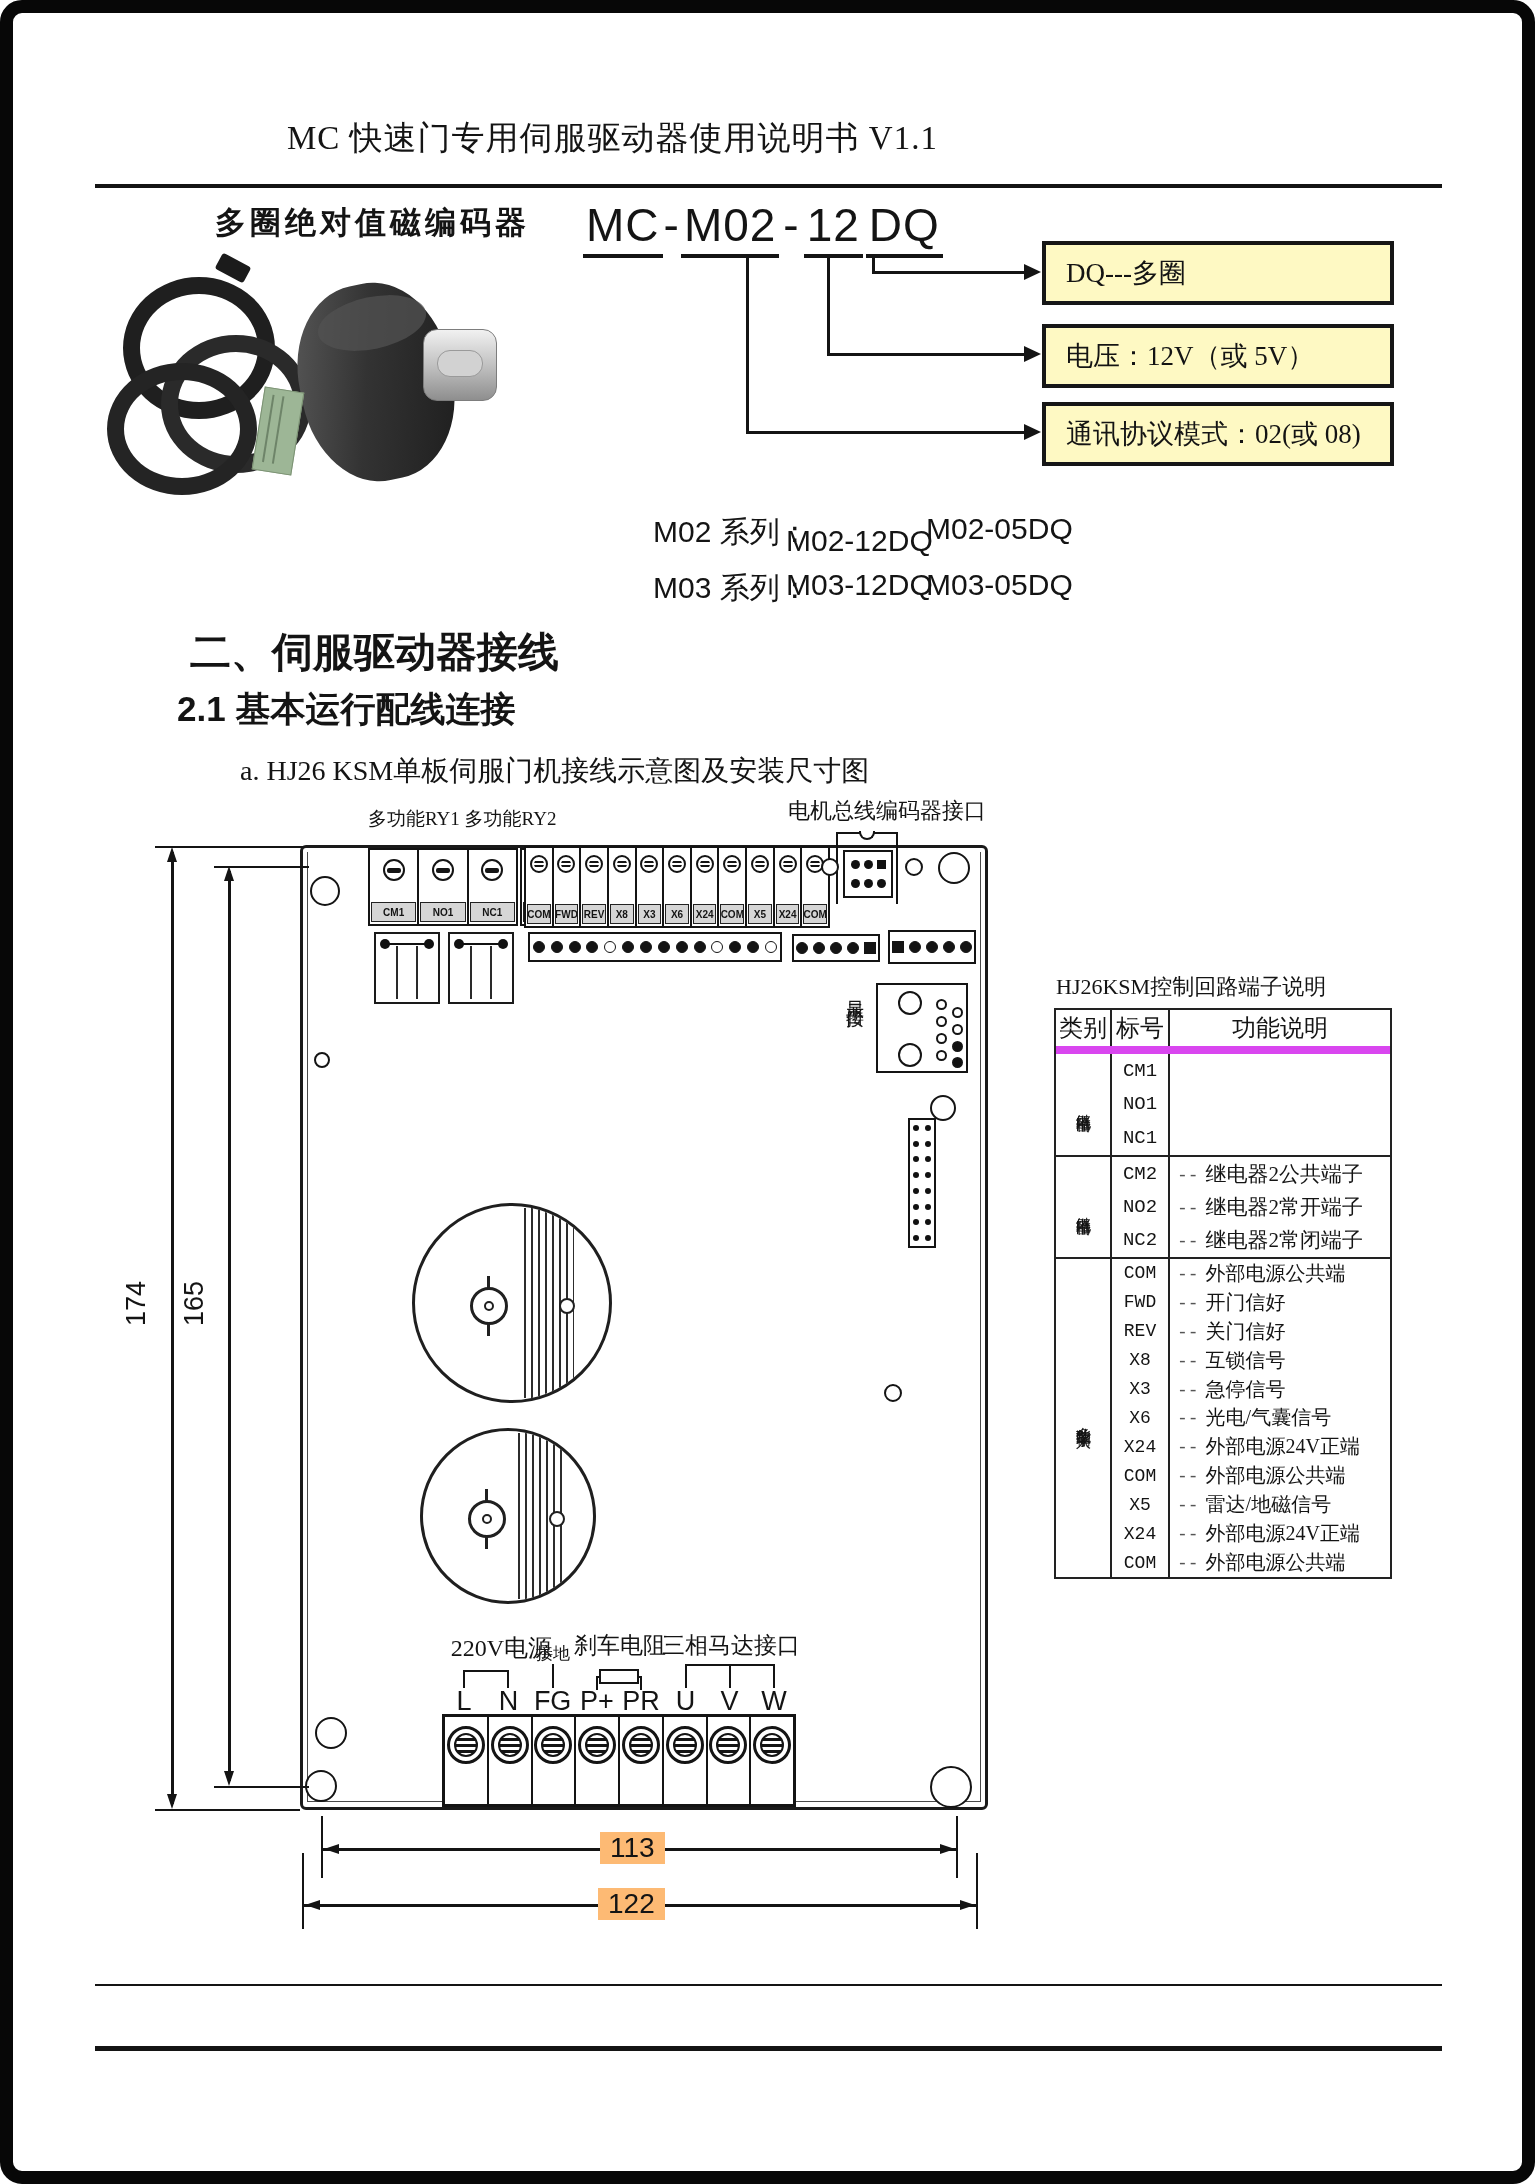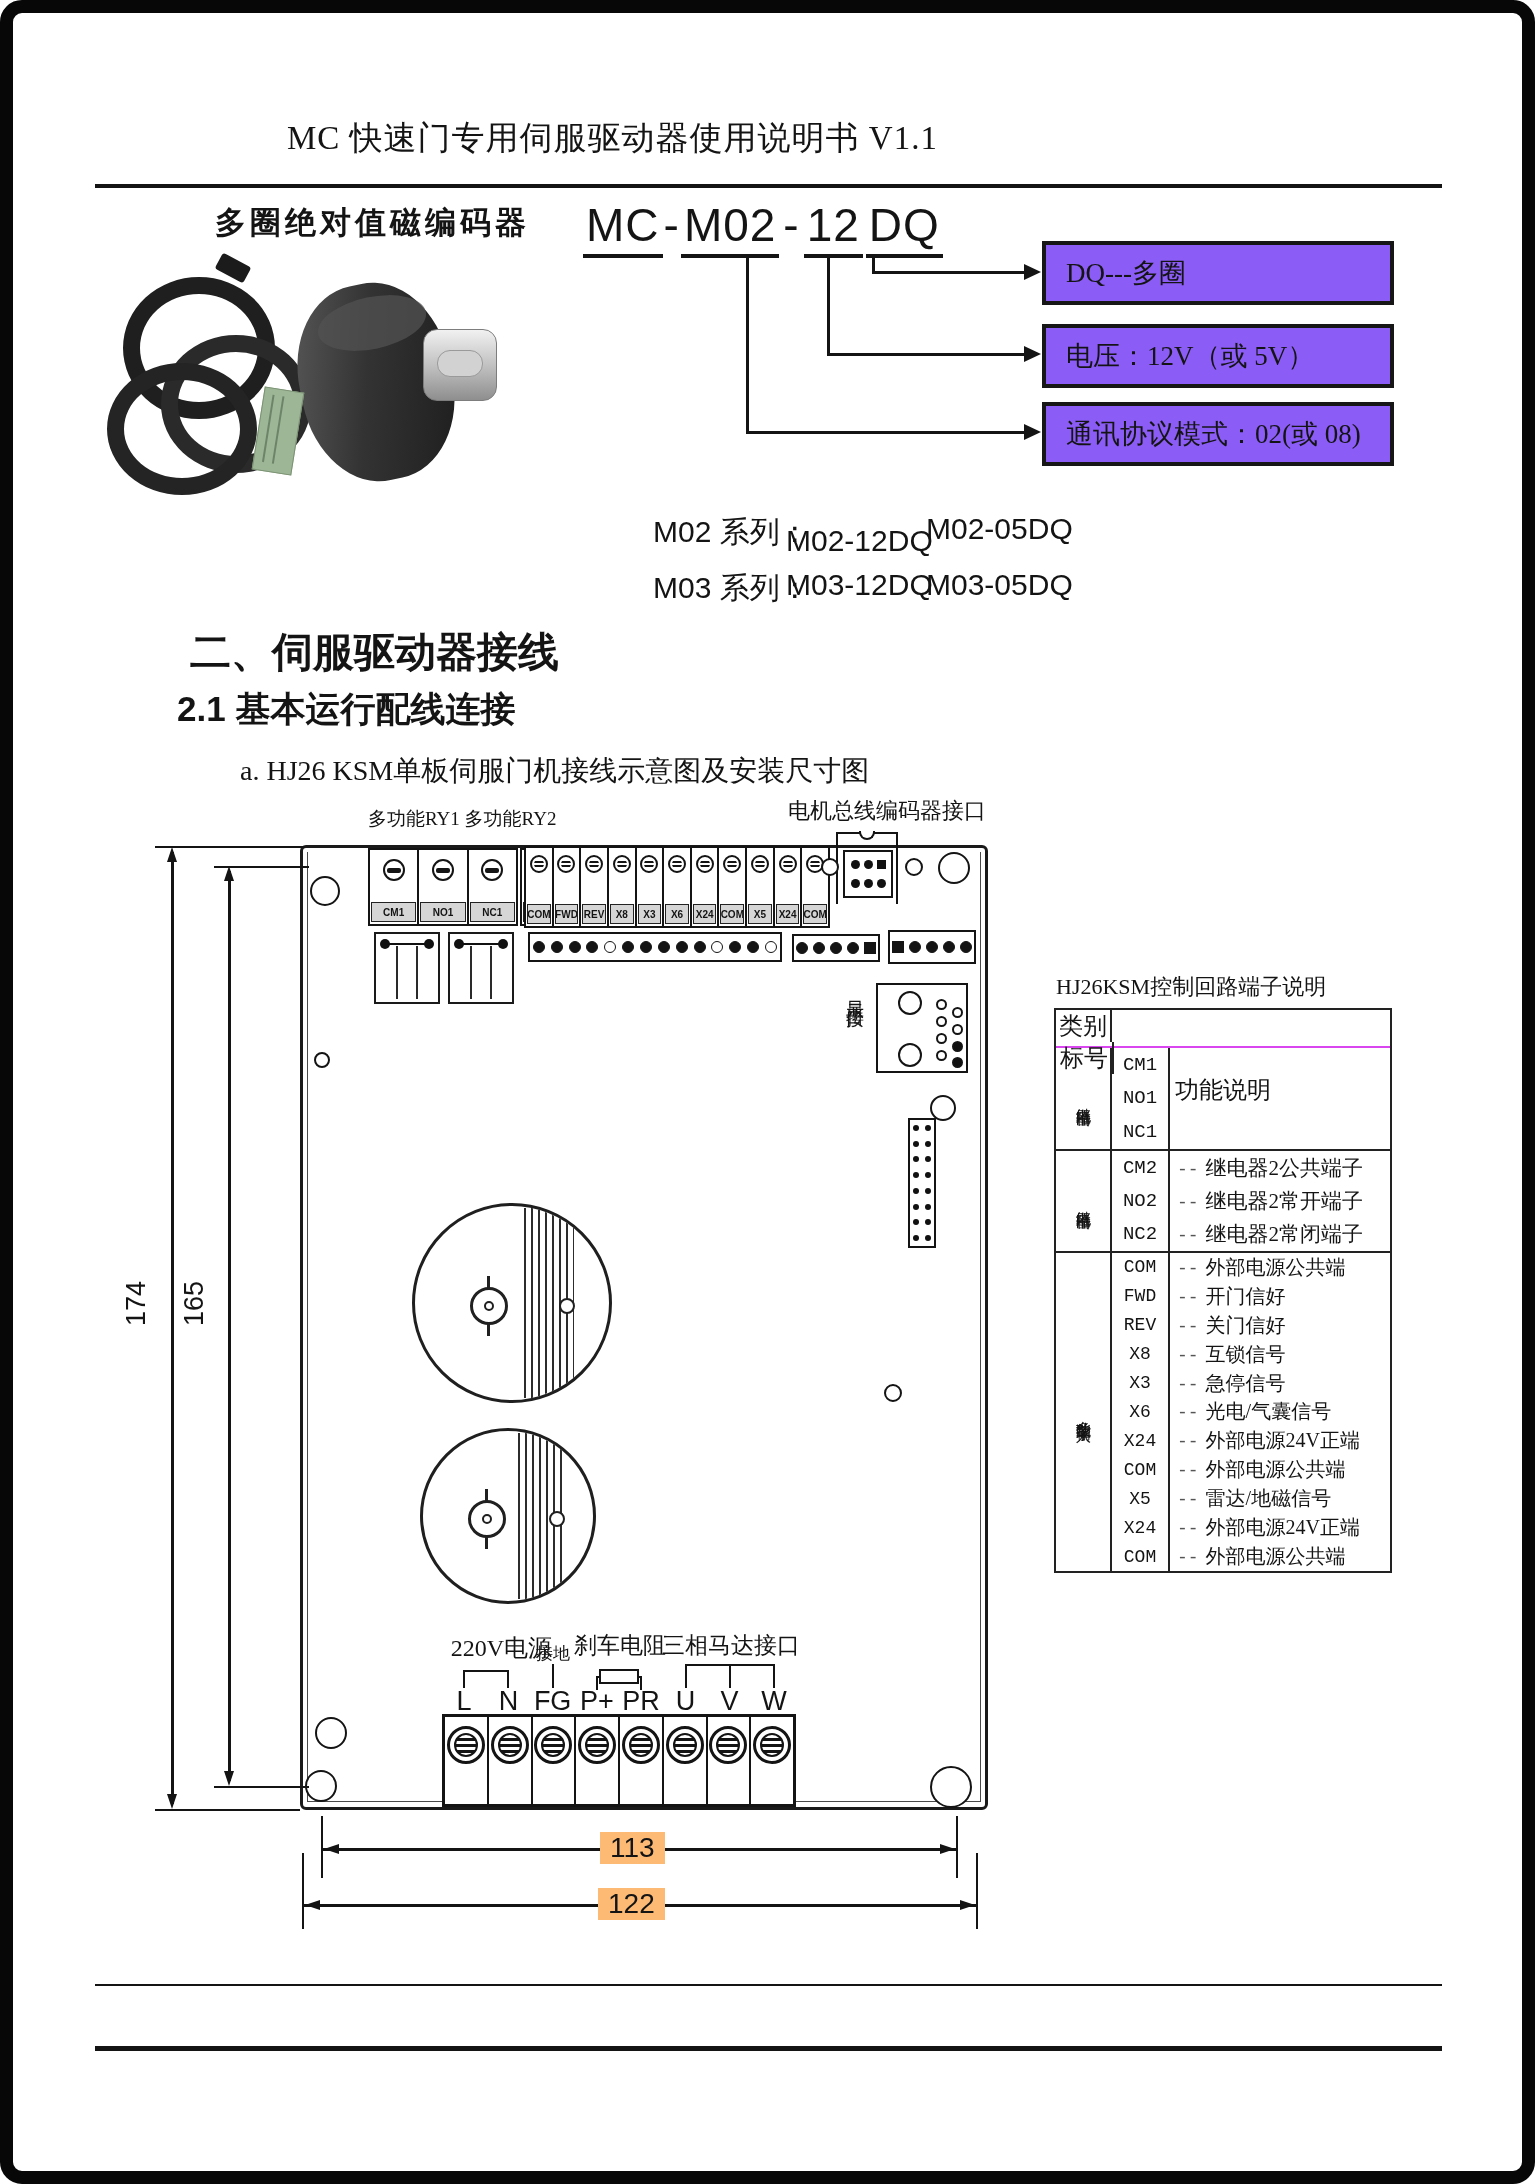--- a/index.html
+++ b/index.html
@@ -7,21 +7,21 @@
         font-family:"Liberation Serif", serif;overflow:hidden;}
   .frame{position:absolute;inset:0;border:13px solid #070707;border-radius:22px;z-index:60;pointer-events:none;}
   .abs{position:absolute;}
   .sans{font-family:"Liberation Sans", sans-serif;}
   .line{position:absolute;background:#141414;}
   .circ{position:absolute;border:2px solid #141414;border-radius:50%;background:#fff;box-sizing:border-box;}
   .vtext{writing-mode:vertical-rl;text-orientation:upright;}
   
   .u{border-bottom:4px solid #141414;padding:0 3px 2px 3px;}
   .callout{position:absolute;left:1042px;width:352px;height:64px;border:4px solid #161616;
-           box-sizing:border-box;display:flex;align-items:center;padding-left:20px;font-size:27px;background:#8b5cf6;}
+           box-sizing:border-box;display:flex;align-items:center;padding-left:20px;font-size:27px;background:#fef9c3;}
   .arrR{position:absolute;width:0;height:0;border-left:17px solid #141414;
         border-top:8px solid transparent;border-bottom:8px solid transparent;}
   
   .tstrip{position:absolute;display:flex;border:2.5px solid #141414;background:#fff;box-sizing:border-box;}
   .tcell{flex:1;position:relative;border-left:2px solid #141414;}
   .tcell:first-child{border-left:none;}
   .tlab{position:absolute;left:1px;right:1px;bottom:2px;height:18px;background:#d6d6d6;border:1.5px solid #222;
         font-family:"Liberation Sans",sans-serif;font-weight:bold;font-size:10px;
         display:flex;align-items:center;justify-content:center;overflow:hidden;}
   .sslot{position:absolute;left:50%;top:9px;transform:translateX(-50%);width:22px;height:22px;
@@ -56,21 +56,21 @@
   .cap .slot{position:absolute;width:3px;background:#202020;}
   .cap .hole{position:absolute;width:16px;height:16px;border:2px solid #202020;border-radius:50%;background:#fff;box-sizing:border-box;}
   
   .arwU{position:absolute;width:0;height:0;border-bottom:15px solid #141414;border-left:5px solid transparent;border-right:5px solid transparent;}
   .arwD{position:absolute;width:0;height:0;border-top:15px solid #141414;border-left:5px solid transparent;border-right:5px solid transparent;}
   .arwL{position:absolute;width:0;height:0;border-right:15px solid #141414;border-top:5px solid transparent;border-bottom:5px solid transparent;}
   .arwRt{position:absolute;width:0;height:0;border-left:15px solid #141414;border-top:5px solid transparent;border-bottom:5px solid transparent;}
   .dimnum{position:absolute;background:#fdba74;padding:0 10px;font-size:28px;z-index:5;}
   
   .tbl{position:absolute;left:1054px;top:1008px;width:338px;border:2.5px solid #222;background:#fff;box-sizing:border-box;}
-  .thead{display:flex;height:36px;border-bottom:2px solid #d946ef;font-size:24px;flex-direction:column;}
+  .thead{display:flex;height:36px;border-bottom:8px solid #d946ef;font-size:24px;}
   .thead div{display:flex;align-items:center;justify-content:center;}
   .c1{width:56px;border-right:2px solid #222;box-sizing:border-box;}
   .c2{width:58px;border-right:2px solid #222;box-sizing:border-box;}
   .c3{flex:1;}
   .tgroup{display:flex;}
   .tgroup + .tgroup{border-top:2px solid #222;}
   .gcat{width:56px;border-right:2px solid #222;display:flex;align-items:center;justify-content:center;box-sizing:border-box;}
   .gcat span{font-size:15px;letter-spacing:1px;}
   .gtags{width:58px;border-right:2px solid #222;display:flex;flex-direction:column;justify-content:space-around;
          align-items:center;font-family:"Liberation Mono",monospace;font-size:19px;box-sizing:border-box;}

